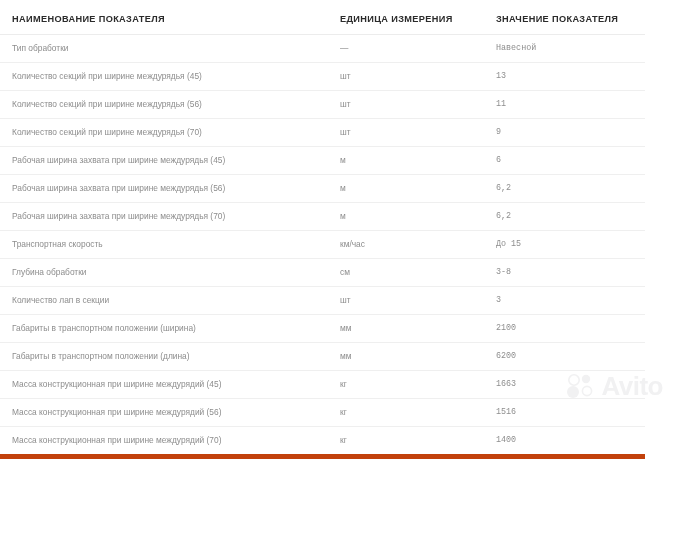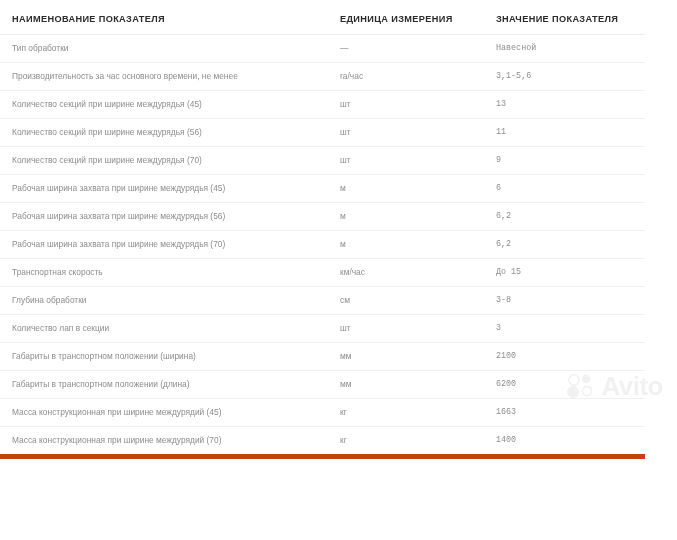--- a/index.html
+++ b/index.html
@@ -112,25 +112,20 @@
         <th class="u-value">ЗНАЧЕНИЕ ПОКАЗАТЕЛЯ</th>
       </tr>
     </thead>
     <tbody id="table-body">
         <tr>
           <td class="u-name">Тип обработки</td>
           <td class="u-unit">—</td>
           <td class="u-value">Навесной</td>
         </tr>
         <tr>
-          <td class="u-name">Производительность за час основного времени, не менее</td>
-          <td class="u-unit">га/час</td>
-          <td class="u-value">3,1-5,6</td>
-        </tr>
-        <tr>
           <td class="u-name">Количество секций при ширине междурядья (45)</td>
           <td class="u-unit">шт</td>
           <td class="u-value">13</td>
         </tr>
         <tr>
           <td class="u-name">Количество секций при ширине междурядья (56)</td>
           <td class="u-unit">шт</td>
           <td class="u-value">11</td>
         </tr>
         <tr>
@@ -175,20 +170,25 @@
         </tr>
         <tr>
           <td class="u-name">Габариты в транспортном положении (длина)</td>
           <td class="u-unit">мм</td>
           <td class="u-value">6200</td>
         </tr>
         <tr>
           <td class="u-name">Масса конструкционная при ширине междурядий (45)</td>
           <td class="u-unit">кг</td>
           <td class="u-value">1663</td>
+        </tr>
+        <tr>
+          <td class="u-name">Масса конструкционная при ширине междурядий (56)</td>
+          <td class="u-unit">кг</td>
+          <td class="u-value">1516</td>
         </tr>
         <tr>
           <td class="u-name">Масса конструкционная при ширине междурядий (70)</td>
           <td class="u-unit">кг</td>
           <td class="u-value">1400</td>
         </tr>
       </tbody>
   </table>
 
   <div class="watermark">

